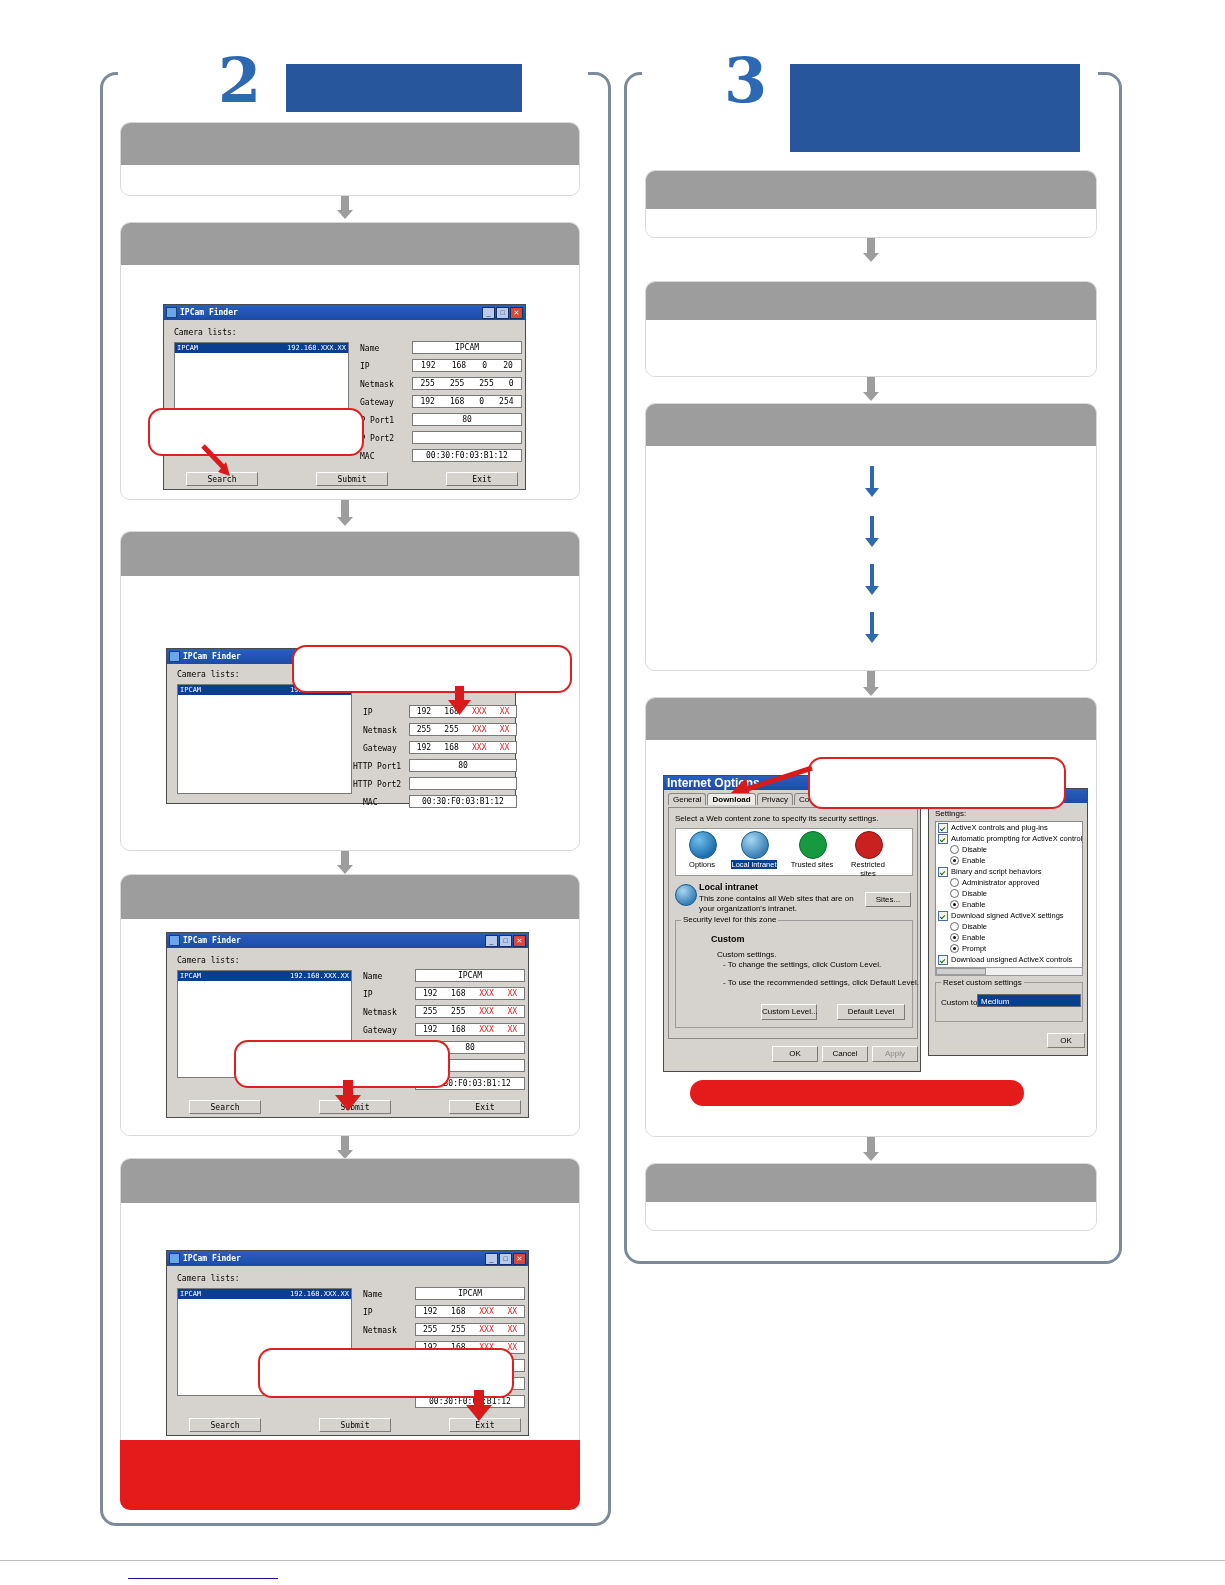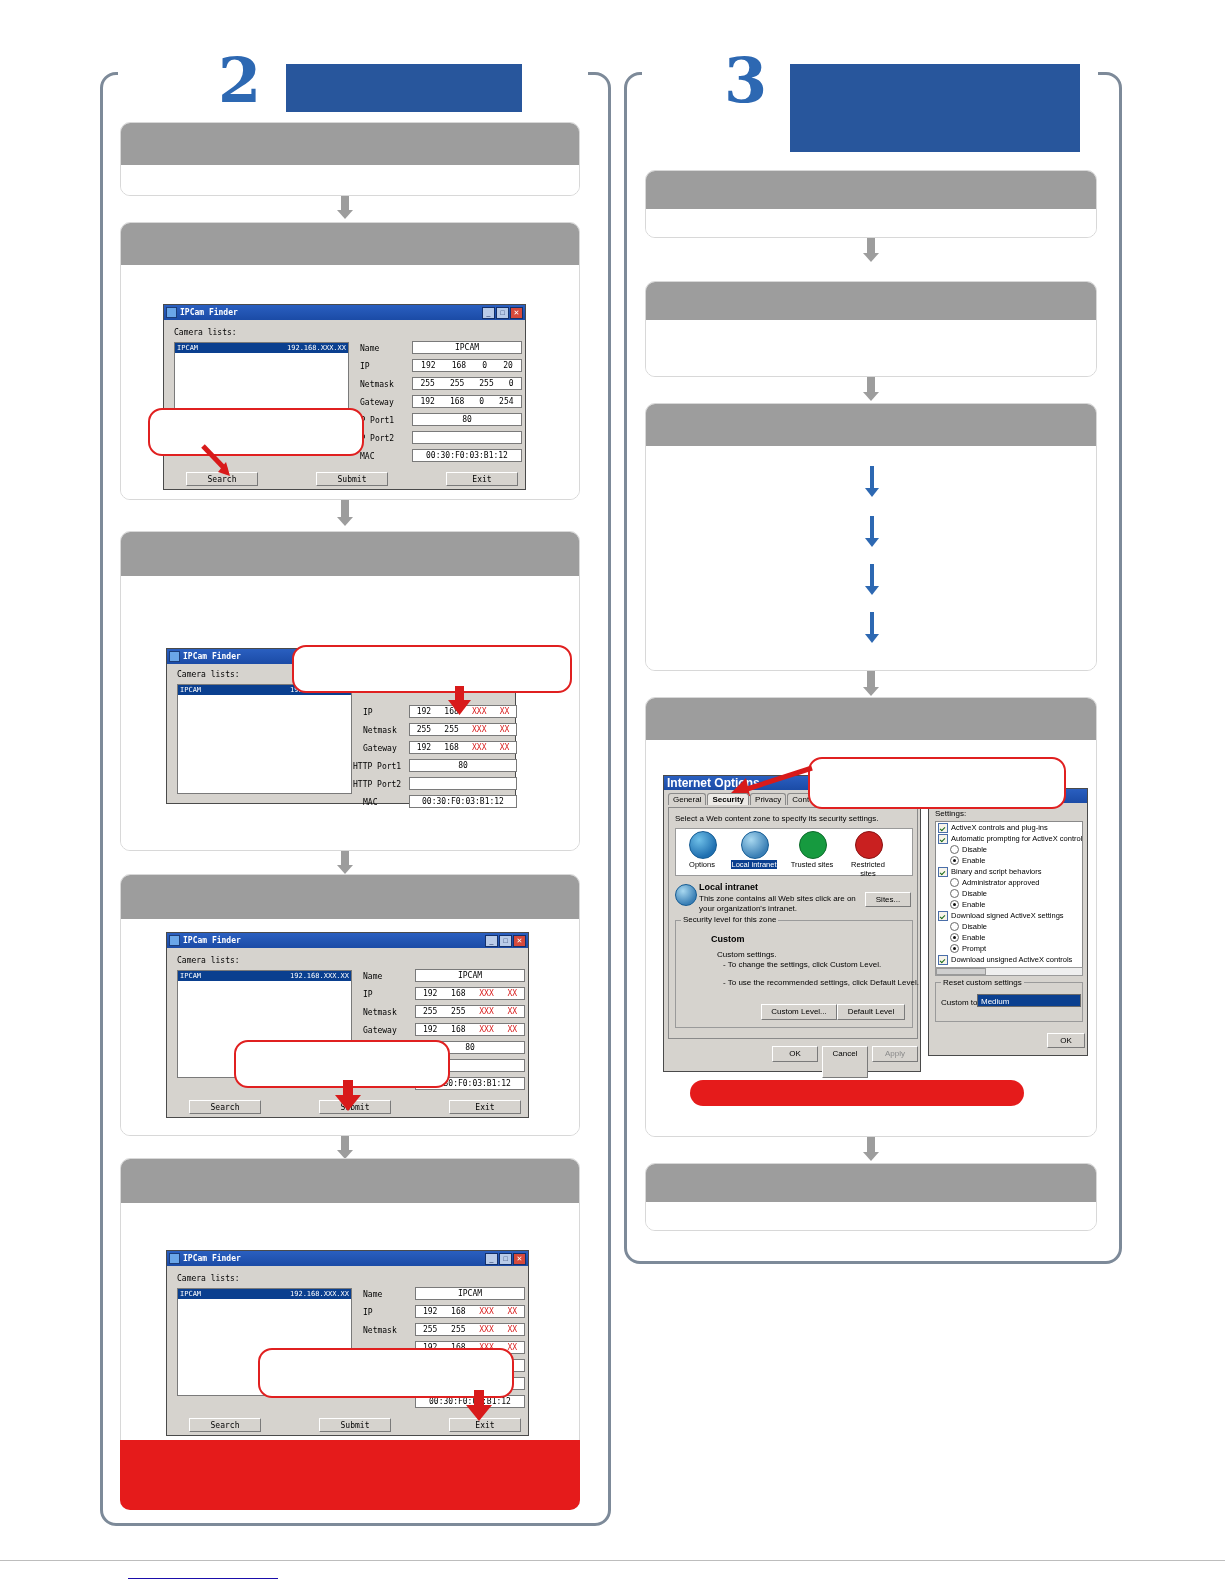--- a/index.html
+++ b/index.html
@@ -811,21 +811,21 @@
     <div class="ie-btn" style="left:118px; top:244px; width:38px; height:15px;">OK</div>
   </div>
 
   <div class="ie-dlg" style="left:663px; top:775px; width:258px; height:297px;">
     <div class="tbar">
       <span>Internet Options</span>
     </div>
 
     <div class="ie-tabs" style="left:4px; top:17px;">
       <div class="ie-tab">General</div>
-      <div class="ie-tab active">Security</div>
+      <div class="ie-tab active">Download</div>
       <div class="ie-tab">Privacy</div>
       <div class="ie-tab">Content</div>
       <div class="ie-tab">Connections</div>
       <div class="ie-tab">Programs</div>
       <div class="ie-tab">Advanced</div>
     </div>
 
     <div class="ie-panel" style="left:4px; top:31px; width:250px; height:232px;">
       <div class="ie-text" style="left:6px; top:6px;">Select a Web content zone to specify its security settings.</div>
 
@@ -843,36 +843,36 @@
         <div class="zone-icon" style="position:relative; left:10px; background:#169a3f; border:1px solid #0d6b2b;"></div>
         <span class="cap">Trusted sites</span>
       </div>
       <div class="zone-item" style="left:176px; top:23px;">
         <div class="zone-icon" style="position:relative; left:10px; background:#c92020; border:1px solid #8a1313;"></div>
         <span class="cap">Restricted sites</span>
       </div>
 
       <div class="ie-text" style="left:30px; top:74px; font-weight:700; font-size:9px;">Local intranet</div>
       <div class="zone-icon" style="left:6px; top:76px; width:20px; height:20px; background:radial-gradient(circle at 35% 30%, #a8d8f0, #3a7fb5 70%); border:1px solid #145b93;"></div>
-      <div class="ie-text wrap" style="left:30px; top:86px; width:160px; line-height:10px;">This zone contains all Web sites click are on your organization's intranet.</div>
+      <div class="ie-text wrap" style="left:30px; top:86px; width:160px; line-height:10px;">This zone contains all Web sites that are on your organization's intranet.</div>
       <div class="ie-btn" style="left:196px; top:84px; width:46px; height:15px;">Sites...</div>
 
       <div class="ie-group" style="left:6px; top:112px; width:238px; height:108px;"></div>
       <div class="ie-text" style="left:12px; top:107px; background:#d6d3ce; padding:0 2px;">Security level for this zone</div>
       <div class="ie-text" style="left:42px; top:126px; font-weight:700; font-size:9px;">Custom</div>
       <div class="ie-text" style="left:48px; top:142px;">Custom settings.</div>
       <div class="ie-text" style="left:54px; top:152px;">- To change the settings, click Custom Level.</div>
       <div class="ie-text" style="left:54px; top:170px;">- To use the recommended settings, click Default Level.</div>
 
-      <div class="ie-btn" style="left:92px; top:196px; width:76px; height:16px;">Custom Level...</div>
+      <div class="ie-btn" style="left:92px; top:196px; width:56px; height:16px;">Custom Level...</div>
       <div class="ie-btn" style="left:168px; top:196px; width:68px; height:16px;">Default Level</div>
     </div>
 
     <div class="ie-btn" style="left:108px; top:270px; width:46px; height:16px;">OK</div>
-    <div class="ie-btn" style="left:158px; top:270px; width:46px; height:32px;">Cancel</div>
+    <div class="ie-btn" style="left:158px; top:270px; width:46px; height:16px;">Cancel</div>
     <div class="ie-btn disabled" style="left:208px; top:270px; width:46px; height:16px;">Apply</div>
   </div>
 
   <div class="red-callout" style="left:808px; top:757px; width:254px; height:48px;"></div>
   <div class="red-arrow" style="left:716px; top:760px;">
     <svg width="100" height="46" viewBox="0 0 100 46">
       <path d="M96,8 L28,30" stroke="#d81a1a" stroke-width="5" fill="none"></path>
       <path d="M10,38 L30,18 L34,36 Z" fill="#d81a1a"></path>
     </svg>
   </div>

